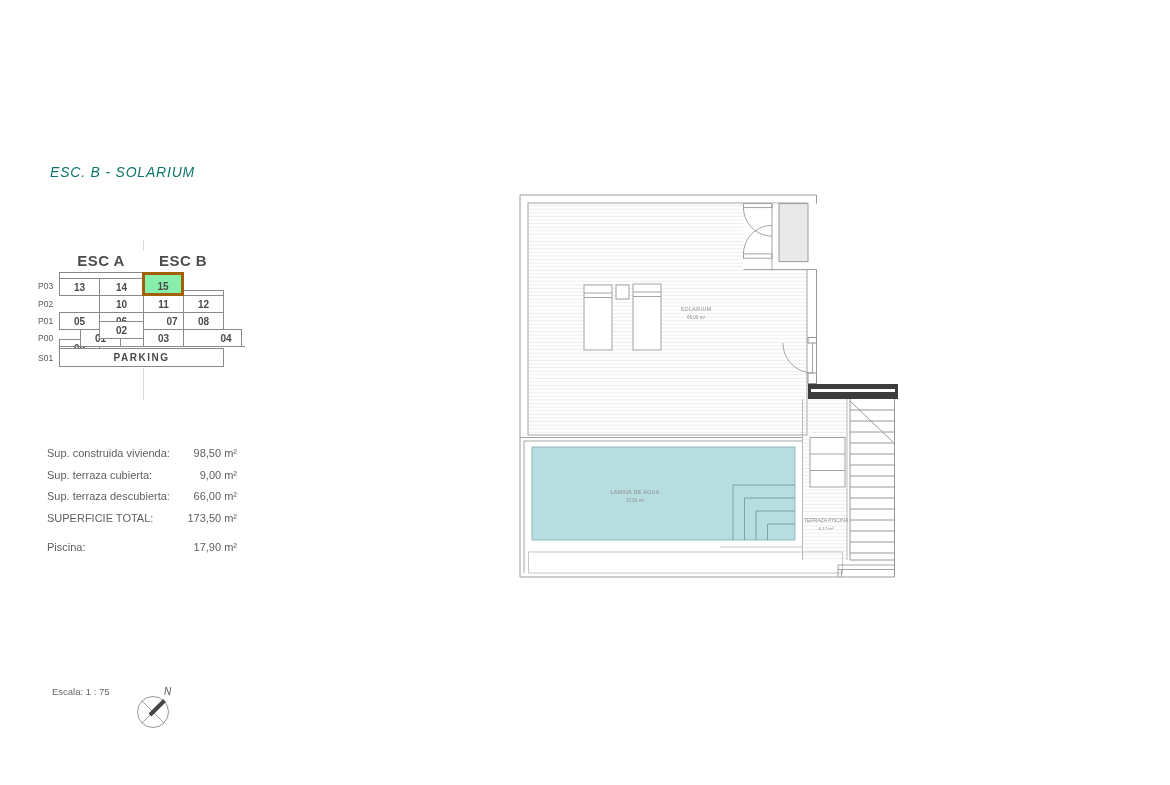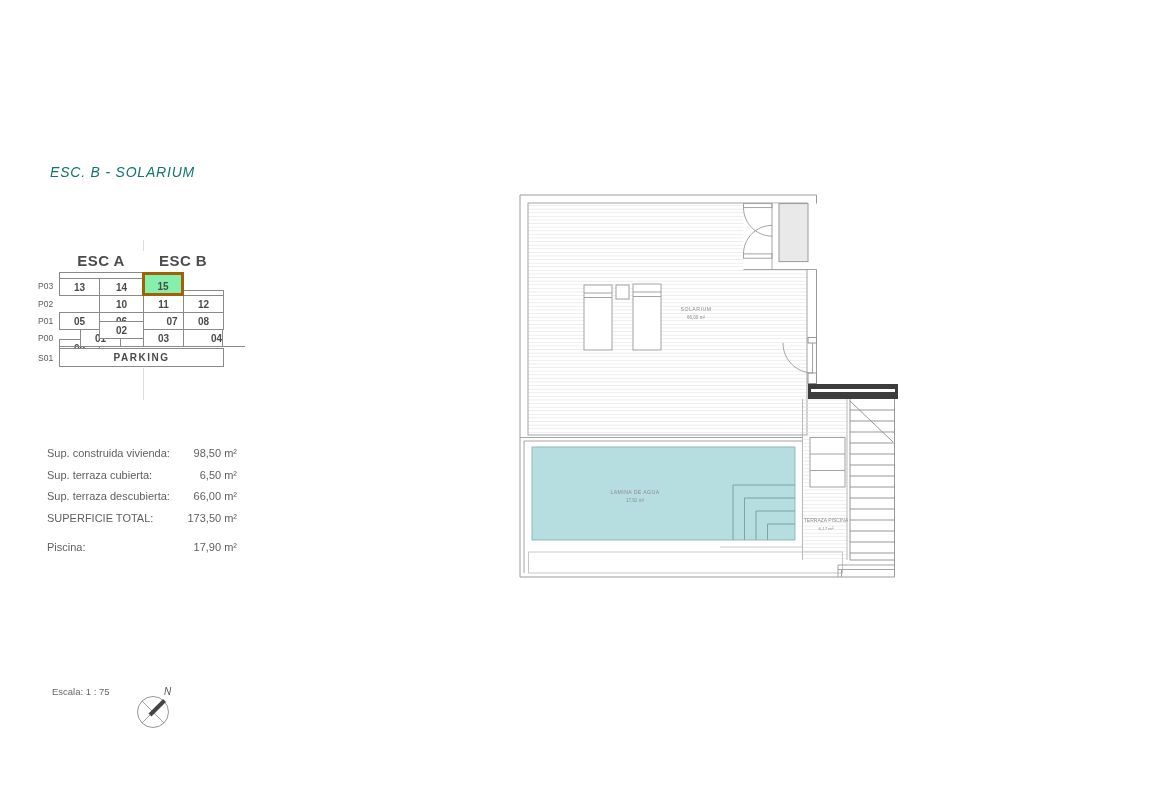--- a/index.html
+++ b/index.html
@@ -62,38 +62,38 @@
   <div class="cell" style="left:145px;top:45px;width:41px;height:28px;">12</div>
 
   <div class="cell" style="left:21px;top:62px;width:41px;height:18px;">05</div>
   <div class="cell" style="left:61px;top:62px;width:45px;height:18px;">06</div>
   <div class="cell" style="left:105px;top:62px;width:41px;height:18px;padding-left:17px;">07</div>
   <div class="cell" style="left:145px;top:62px;width:41px;height:18px;">08</div>
 
   <div class="cell" style="left:21px;top:79px;width:41px;height:18px;margin-left:21px;">01</div>
   <div class="cell" style="left:61px;top:71px;width:45px;height:18px;">02</div>
   <div class="cell" style="left:105px;top:79px;width:41px;height:18px;">03</div>
-  <div class="cell" style="left:145px;top:79px;width:40px;height:18px;padding-left:27px;">04</div>
+  <div class="cell" style="left:145px;top:79px;width:59px;height:18px;padding-left:27px;">04</div>
 
   <div class="groundline" style="left:21px;top:96px;width:186px;"></div>
 
   <div class="cell parking" style="left:21px;top:98px;width:165px;height:19px;">PARKING</div>
 </div>
 
 <div class="foldline" style="left:143px;top:240px;height:11px;"></div>
 <div class="foldline" style="left:143px;top:368px;height:32px;"></div>
 
 <div class="abs surfaces">
   <div class="srow" style="top:0;">
     <span>Sup. construida vivienda:</span>
     <span class="val">98,50 m²</span>
   </div>
   <div class="srow" style="top:22px;">
     <span>Sup. terraza cubierta:</span>
-    <span class="val">6,50 m²</span>
+    <span class="val">9,00 m²</span>
   </div>
   <div class="srow" style="top:43px;">
     <span>Sup. terraza descubierta:</span>
     <span class="val">66,00 m²</span>
   </div>
   <div class="srow" style="top:65px;">
     <span>SUPERFICIE TOTAL:</span>
     <span class="val">173,50 m²</span>
   </div>
   <div class="srow" style="top:94px;">

